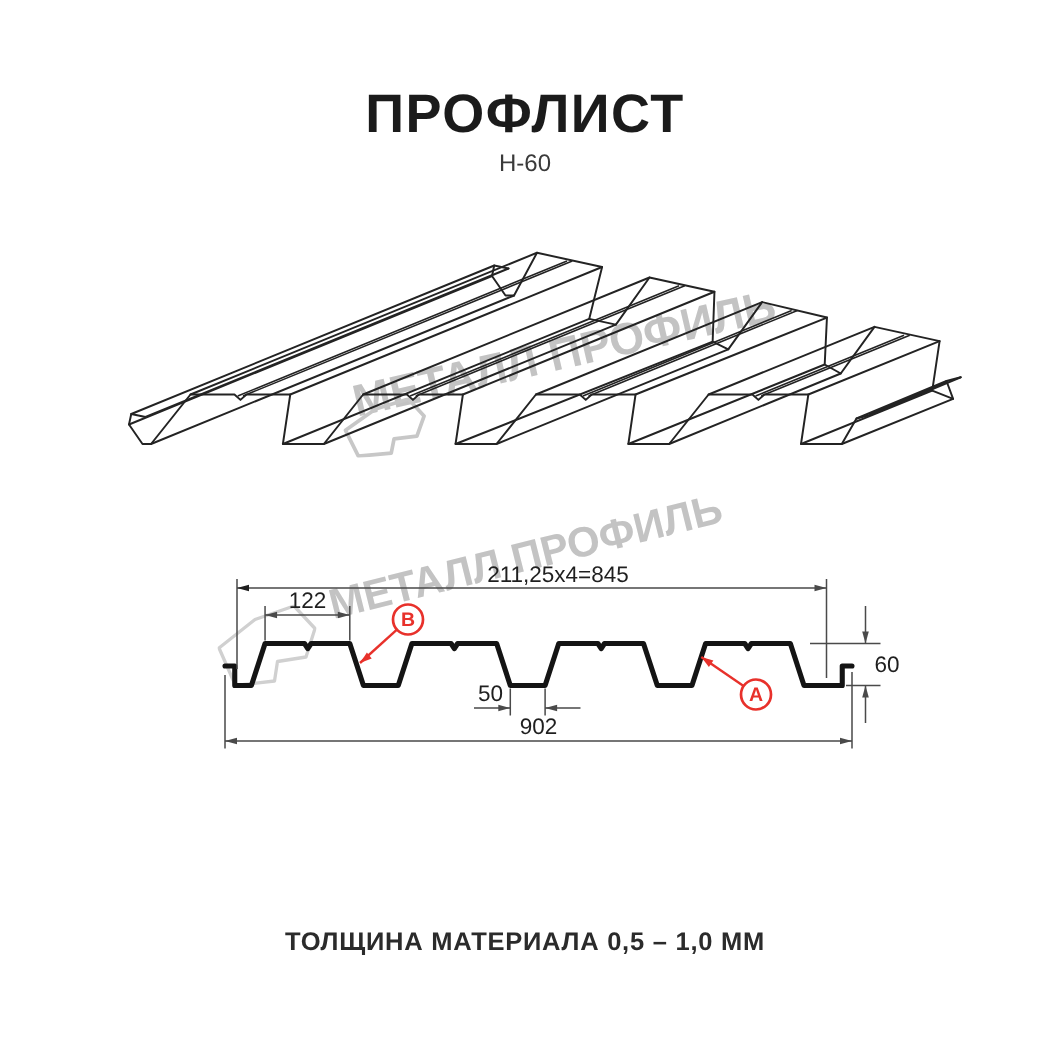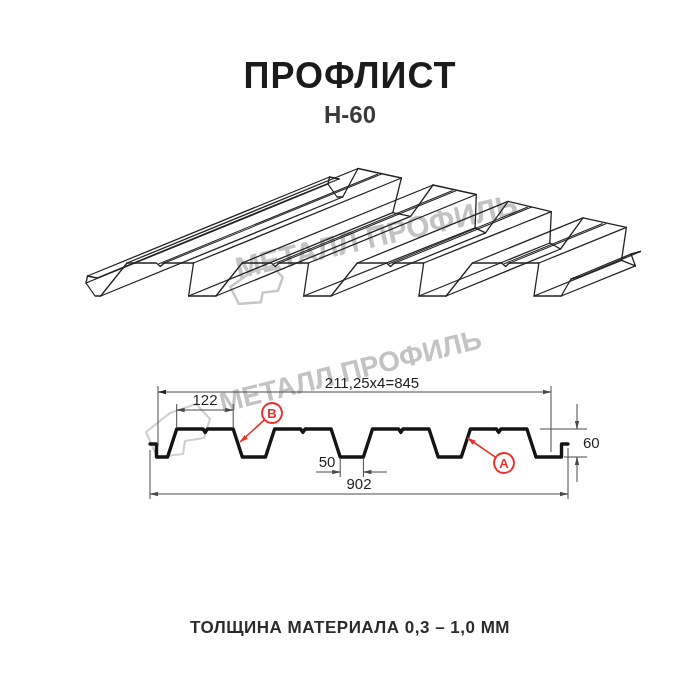--- a/index.html
+++ b/index.html
@@ -1,21 +1,21 @@
 <!DOCTYPE html>
 <html><head>
 <meta charset="utf-8">
 <style>
   html,body{margin:0;padding:0;background:#fff;}
   .stage{position:relative;width:688px;height:700px;background:#ffffff;overflow:hidden;
          font-family:"Liberation Sans",sans-serif;}
   .title{position:absolute;left:0;top:55px;width:700px;text-align:center;
          font-size:36px;font-weight:bold;letter-spacing:1px;color:#1b1b1b;}
   .subtitle{position:absolute;left:0;top:101px;width:700px;text-align:center;
-         font-size:24px;font-weight:bold;color:#3a3a3a;}
+         font-size:16px;font-weight:normal;color:#3a3a3a;}
   .footer-note{position:absolute;left:0;top:618px;width:700px;text-align:center;
          font-size:17px;font-weight:bold;color:#2b2b2b;letter-spacing:.5px;}
   .wm-text{position:absolute;white-space:nowrap;font-weight:bold;color:#c3c3c3;
          transform-origin:left center;pointer-events:none;}
   .wm1{left:236px;top:252px;font-size:30px;transform:rotate(-13deg);}
   .wm2{left:220px;top:388px;font-size:28px;transform:rotate(-14deg);}
   .wm-logo{position:absolute;pointer-events:none;}
   svg{position:absolute;left:0;top:0;}
   .thin{stroke:#232323;stroke-width:1.3;fill:none;stroke-linejoin:round;stroke-linecap:round;}
   .groove{stroke:#232323;stroke-width:1.05;fill:none;}
@@ -128,14 +128,14 @@
     </g>
 
     <g>
       <circle class="red-circ" cx="504" cy="463" r="10"></circle>
       <text class="red-txt" x="504" y="467.5" text-anchor="middle">А</text>
       <path class="red-line" d="M 495.7,457.3 L 467.5,438"></path>
       <polygon class="red-fill" points="467.5,438 472.6,444.7 475.6,440.4"></polygon>
     </g>
   </svg>
 
-  <div class="footer-note">ТОЛЩИНА МАТЕРИАЛА 0,3 – 1,0 ММ</div>
+  <div class="footer-note">ТОЛЩИНА МАТЕРИАЛА 0,5 – 1,0 ММ</div>
 </div>
 
 </body></html>

